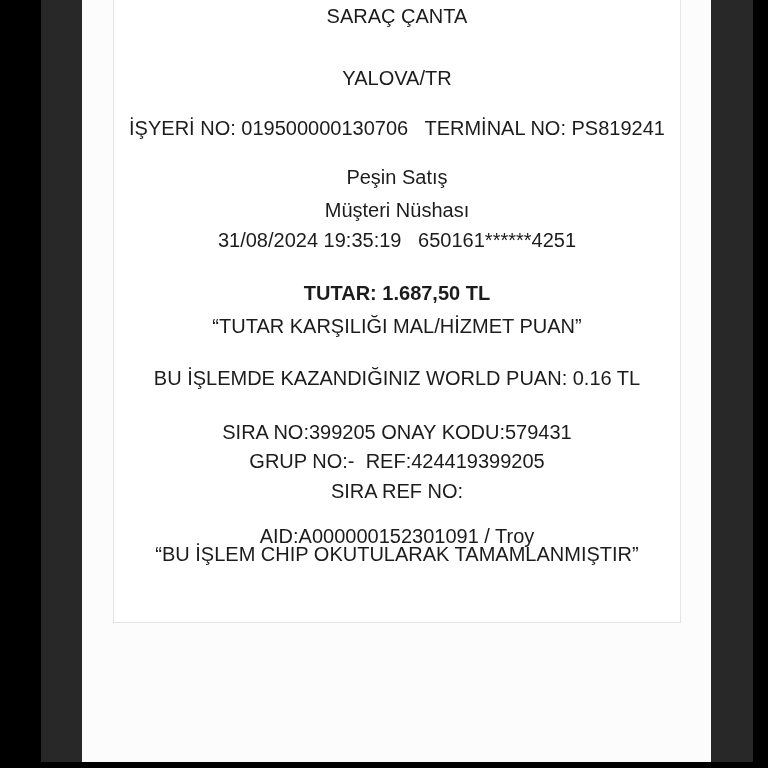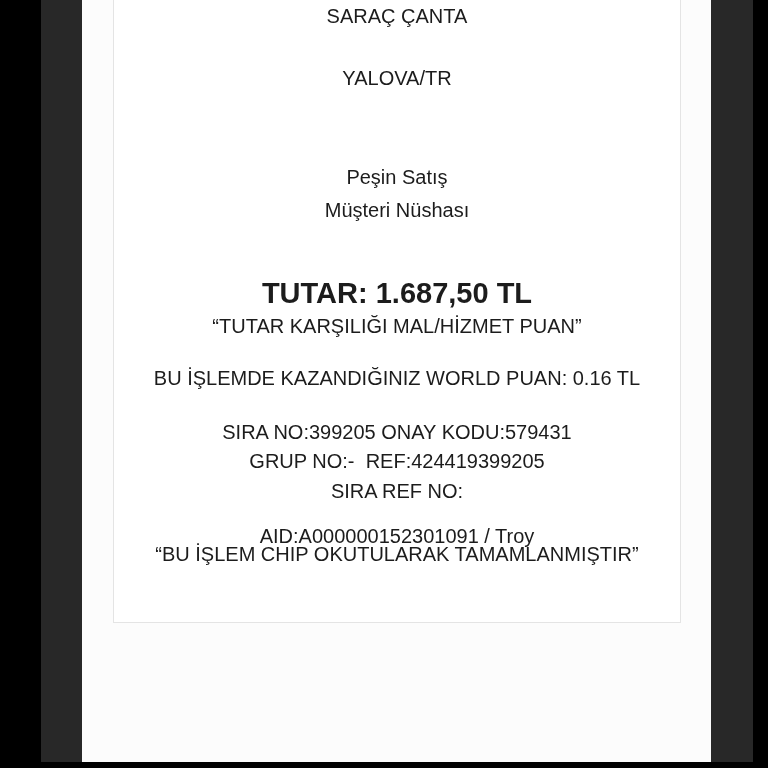--- a/index.html
+++ b/index.html
@@ -46,37 +46,39 @@
     width: 100%;
     text-align: center;
     font-size: 20px;
     line-height: 24px;
     color: #1c1c1c;
     white-space: pre-wrap;
     letter-spacing: 0px;
   }
   .line.bold { font-weight: normal; }
   .line.amount {
-    font-size: 29px;
+    font-size: 20px;
     line-height: 26px;
     font-weight: bold;
   }
 </style>
 </head>
 <body>
 
 <div class="letterbox-strip left"></div>
 <div class="letterbox-strip right"></div>
 
 <div class="page">
   <div class="receipt">
     <div class="line" style="top:4px">SARAÇ ÇANTA</div>
     <div class="line" style="top:66px">YALOVA/TR</div>
+    <div class="line" style="top:116px">İŞYERİ NO: 019500000130706   TERMİNAL NO: PS819241</div>
     <div class="line bold" style="top:165px">Peşin Satış</div>
     <div class="line" style="top:198px">Müşteri Nüshası</div>
+    <div class="line" style="top:228px">31/08/2024 19:35:19   650161******4251</div>
     <div class="line amount" style="top:280px">TUTAR: 1.687,50 TL</div>
     <div class="line" style="top:314px">“TUTAR KARŞILIĞI MAL/HİZMET PUAN”</div>
     <div class="line" style="top:366px">BU İŞLEMDE KAZANDIĞINIZ WORLD PUAN: 0.16 TL</div>
     <div class="line" style="top:420px">SIRA NO:399205 ONAY KODU:579431</div>
     <div class="line" style="top:449px">GRUP NO:-  REF:424419399205</div>
     <div class="line" style="top:479px">SIRA REF NO:</div>
     <div class="line" style="top:524px">AID:A000000152301091 / Troy</div>
     <div class="line" style="top:542px">“BU İŞLEM CHIP OKUTULARAK TAMAMLANMIŞTIR”</div>
   </div>
 </div>

